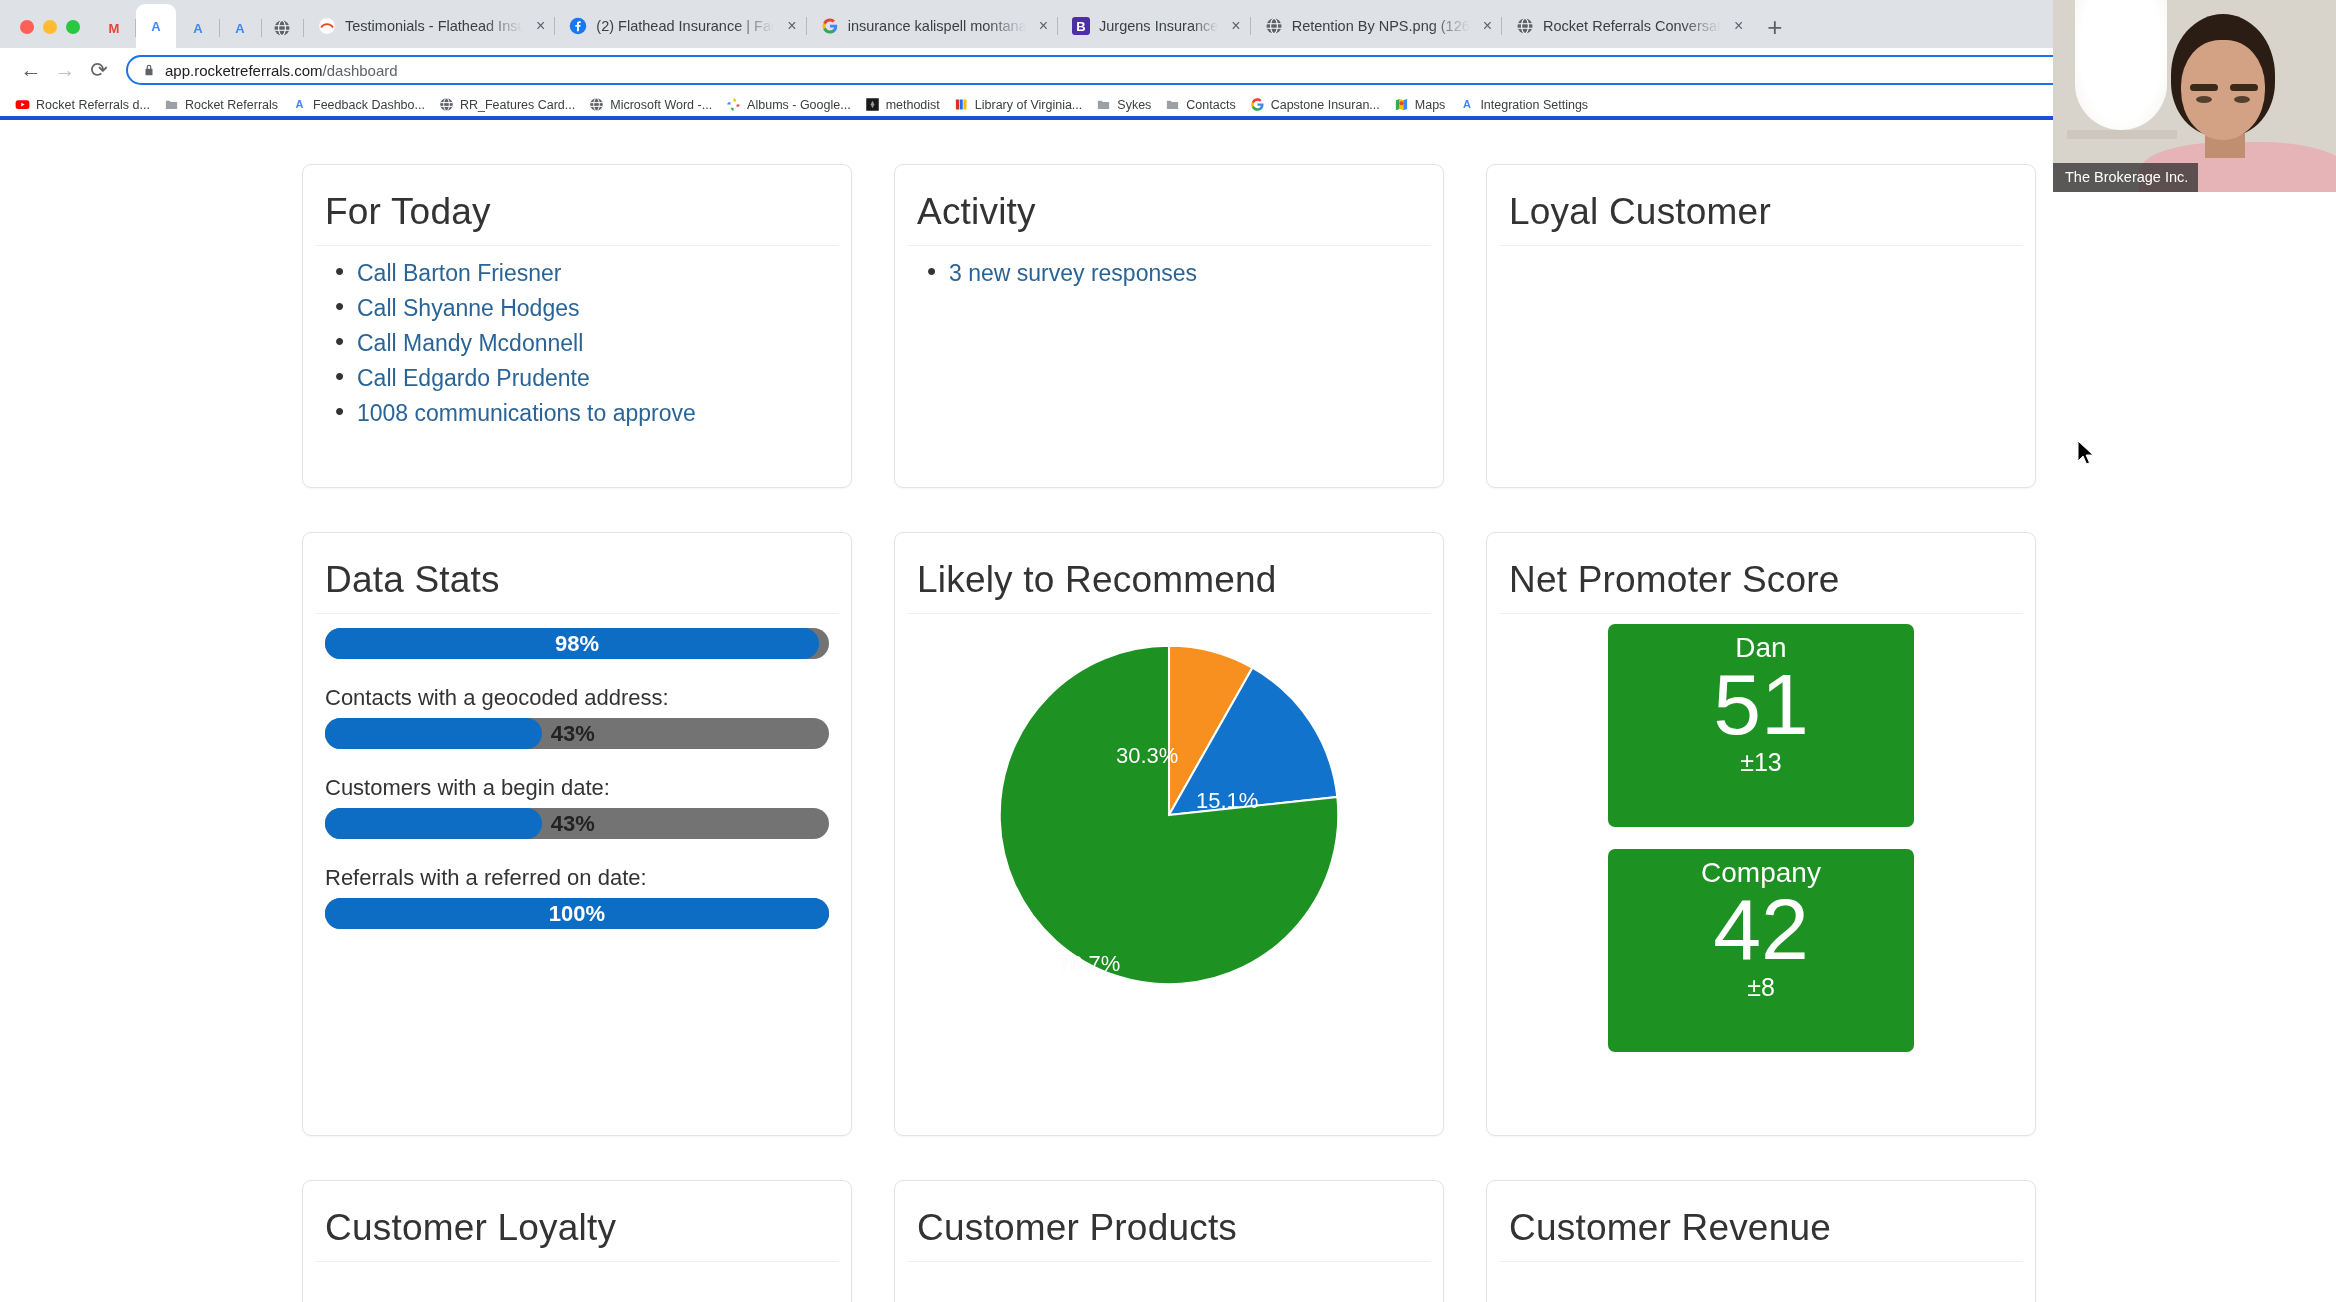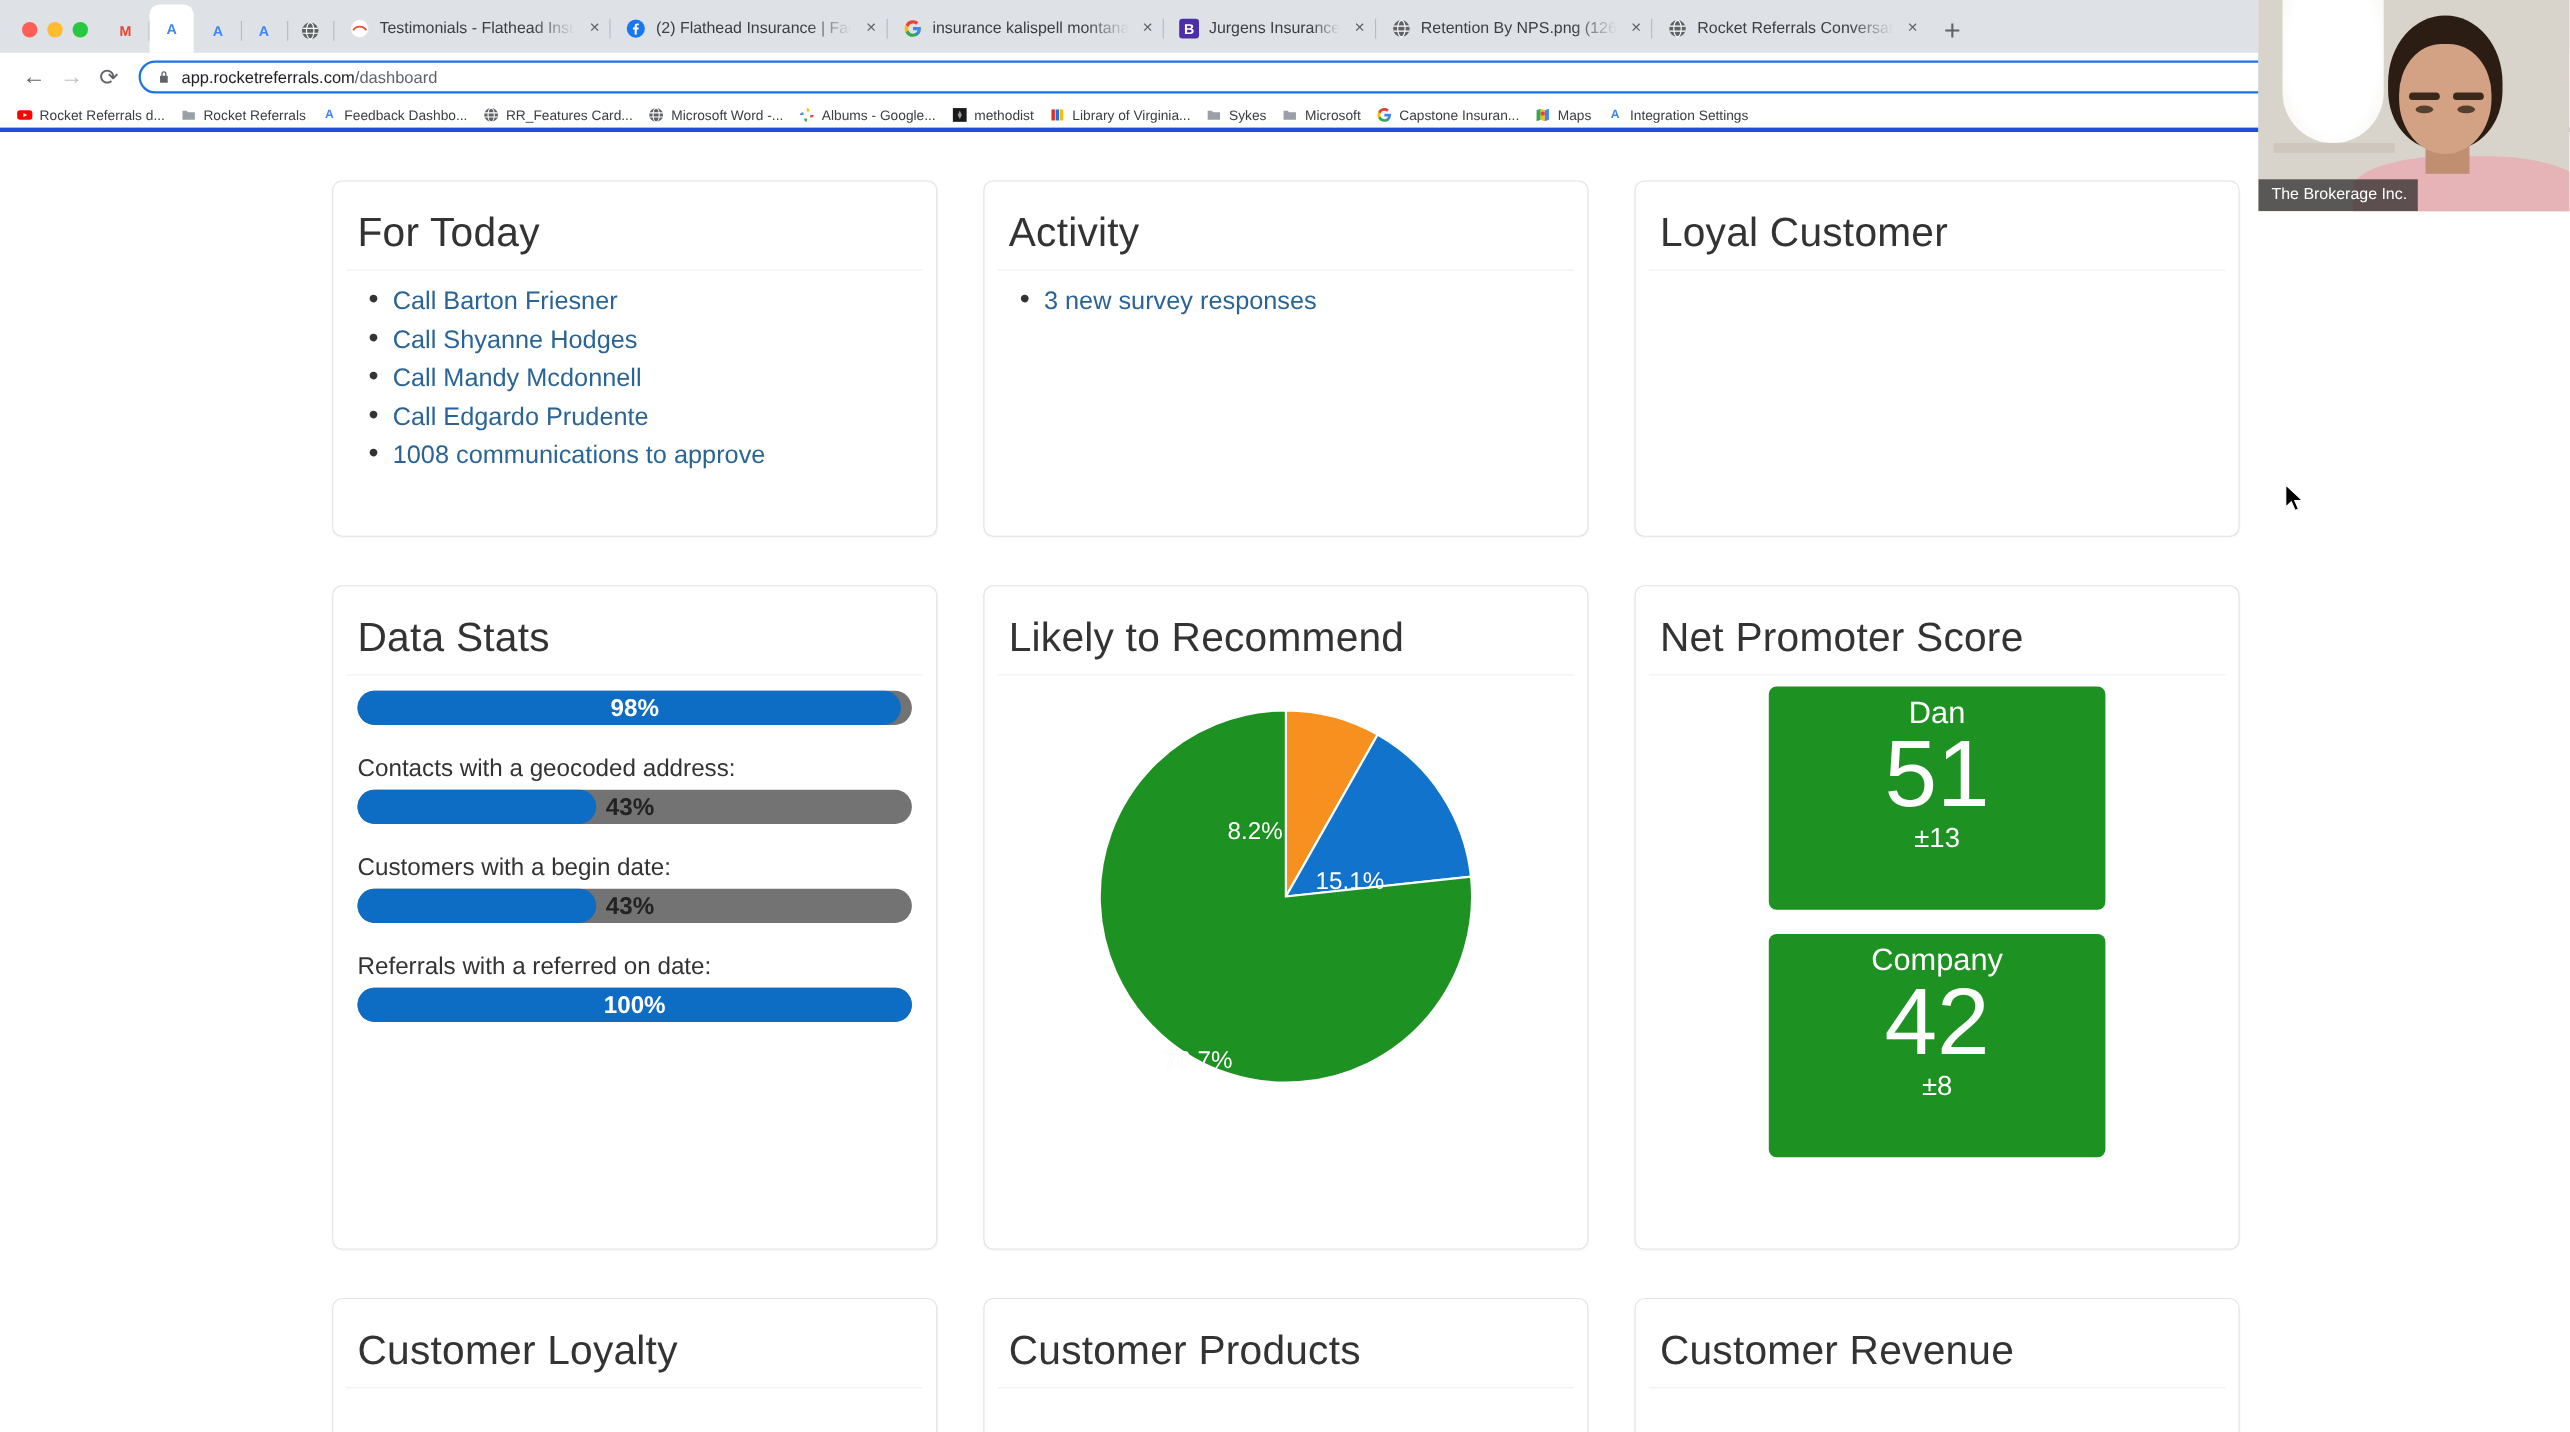--- a/index.html
+++ b/index.html
@@ -483,21 +483,21 @@
     <div class="bm">
       <svg class="fav" viewBox="0 0 24 24">
         <path d="M3 6h6l2 2h10v11H3z" fill="#9aa0a6"></path>
       </svg>
       <span>Sykes</span>
     </div>
     <div class="bm">
       <svg class="fav" viewBox="0 0 24 24">
         <path d="M3 6h6l2 2h10v11H3z" fill="#9aa0a6"></path>
       </svg>
-      <span>Microsoft</span>
+      <span>Contacts</span>
     </div>
     <div class="bm">
       <svg class="fav" viewBox="0 0 24 24">
         <path d="M21.6 12.2c0-.7-.1-1.3-.2-2H12v3.9h5.4a4.6 4.6 0 0 1-2 3v2.5h3.2c1.9-1.7 3-4.3 3-7.4z" fill="#4285f4"></path>
         <path d="M12 22c2.7 0 5-.9 6.6-2.4l-3.2-2.5c-.9.6-2 1-3.4 1-2.6 0-4.8-1.7-5.6-4.1H3.1v2.6A10 10 0 0 0 12 22z" fill="#34a853"></path>
         <path d="M6.4 14c-.2-.6-.3-1.3-.3-2s.1-1.4.3-2V7.4H3.1a10 10 0 0 0 0 9.2z" fill="#fbbc05"></path>
         <path d="M12 5.9c1.5 0 2.8.5 3.8 1.5l2.8-2.8C16.9 3 14.7 2 12 2a10 10 0 0 0-8.9 5.4L6.4 10c.8-2.4 3-4.1 5.6-4.1z" fill="#ea4335"></path>
       </svg>
       <span>Capstone Insuran...</span>
     </div>
@@ -597,21 +597,21 @@
           <div class="pie-wrap">
             <div class="pie">
               <svg viewBox="0 0 200 200" width="342" height="342">
 
                 <g id="pie-slices">
                     <path d="M 100 100 L 100 1 A 99 99 0 0 1 148.78000681328086 13.851808287716963 Z" fill="#f7901e" stroke="#ffffff" stroke-width="1.2"></path>
                     <path d="M 100 100 L 148.78000681328086 13.851808287716963 A 99 99 0 0 1 198.4357782493029 89.44549572674927 Z" fill="#1273cc" stroke="#ffffff" stroke-width="1.2"></path>
                     <path d="M 100 100 L 198.4357782493029 89.44549572674927 A 99 99 0 1 1 99.99999999999999 1 Z" fill="#1d9122" stroke="#ffffff" stroke-width="1.2"></path>
                   </g>
               </svg>
-              <span class="pie-label" style="left:118px;top:99px;">8.2%</span>
+              <span class="pie-label" style="left:118px;top:99px;">30.3%</span>
               <span class="pie-label" style="left:198px;top:144px;">15.1%</span>
               <span class="pie-label" style="left:60px;top:307px;">76.7%</span>
             </div>
           </div>
         </div>
       </div>
 
       <div class="card">
         <div class="card-head">Net Promoter Score</div>
         <div class="card-divider"></div>

